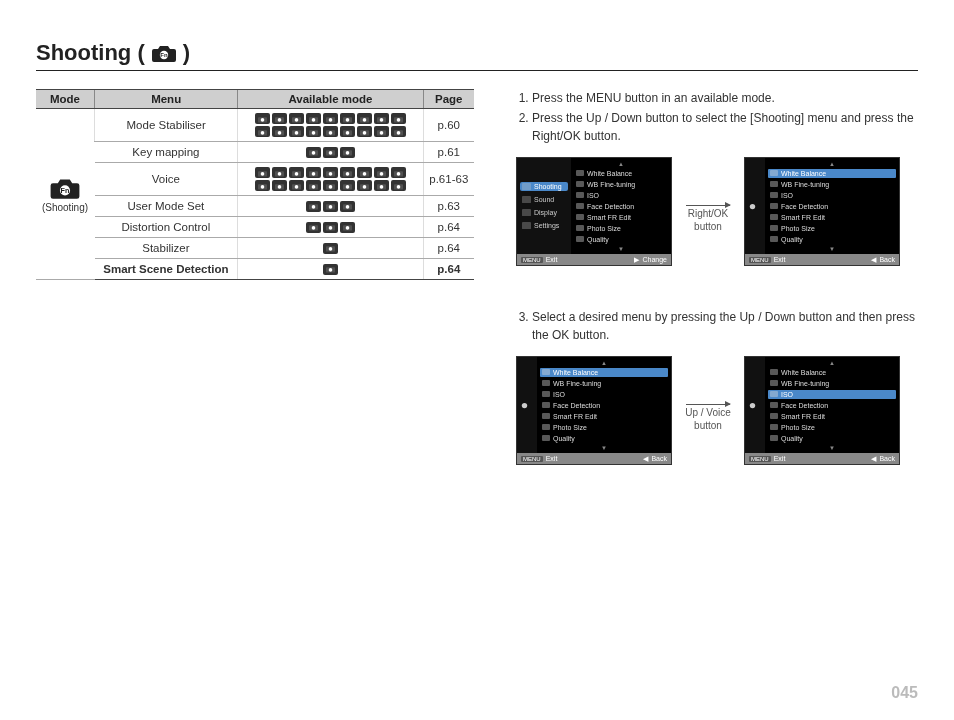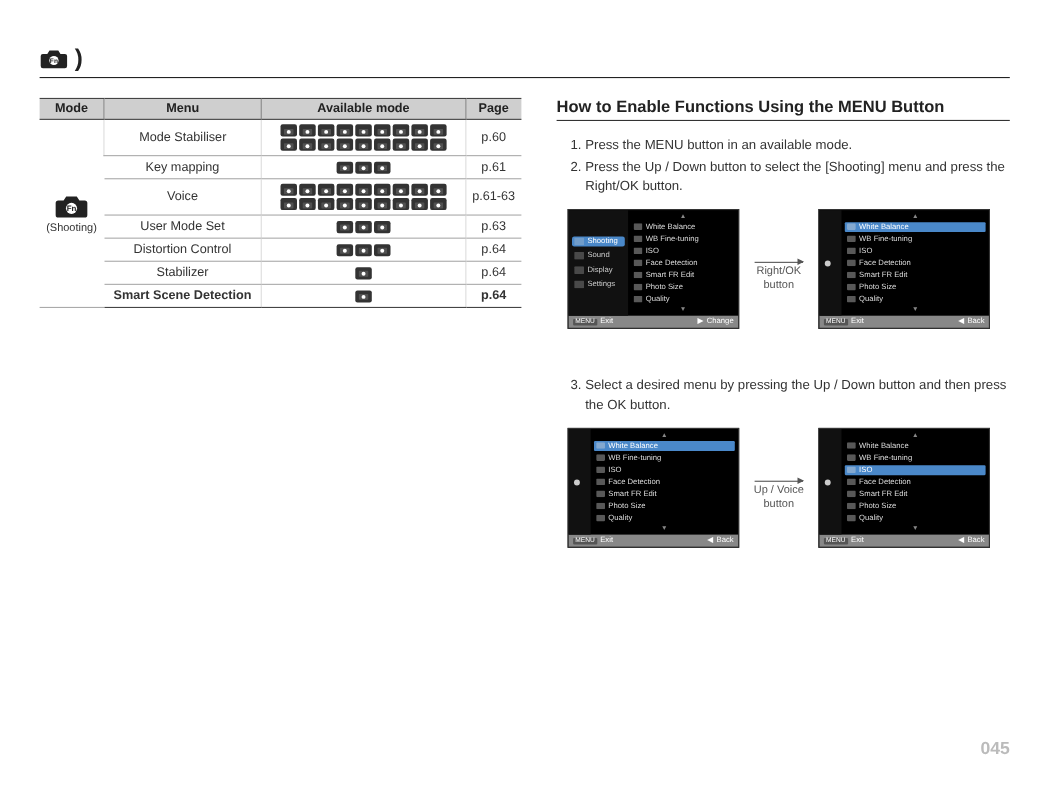--- a/index.html
+++ b/index.html
@@ -175,31 +175,32 @@
     font-size: 7px;
     justify-content: space-between;
     padding: 2px 4px;
   }
   .lcd-foot span { display: flex; align-items: center; gap: 3px; }
   .fbtn { background:#555; border-radius:1px; padding:0 2px; font-size:6px; }
 
   .page-number {
     position: absolute;
     right: 36px;
-    bottom: 30px;
+    bottom: 18px;
     font-size: 16px;
     font-weight: bold;
     color: #bbb;
   }
   .step3-block { margin-top: 42px; }
 </style>
 </head>
 <body>
 
 <h1 class="page-title">
+  <span>Shooting (</span>
   <span class="camera-icon">
     <svg viewBox="0 0 26 20">
         <path fill="#222" d="M3 6h4l2-3h8l2 3h4a2 2 0 0 1 2 2v9a2 2 0 0 1-2 2H3a2 2 0 0 1-2-2V8a2 2 0 0 1 2-2z"></path>
         <circle cx="13" cy="12" r="4.2" fill="#fff"></circle>
         <text x="13" y="14.4" text-anchor="middle" font-size="6" font-weight="bold" fill="#222">Fn</text>
       </svg>
   </span>
   <span>)</span>
 </h1>
 
@@ -560,21 +561,20 @@
                 </span>
               </div>
             </td>
             <td>p.64</td>
           </tr>
         </tbody>
     </table>
   </div>
 
   <div class="right-col">
-    <h2 class="section-heading">How to Enable Functions Using the MENU Button</h2>
     <ol class="steps">
       <li>Press the MENU button in an available mode.</li>
       <li>Press the Up / Down button to select the [Shooting] menu and press the Right/OK button.</li>
     </ol>
 
     <div class="screen-row">
       <div class="lcd" id="lcd1">
           <div class="lcd-body">
             <div class="lcd-side">
               <div class="lcd-side-item sel">

